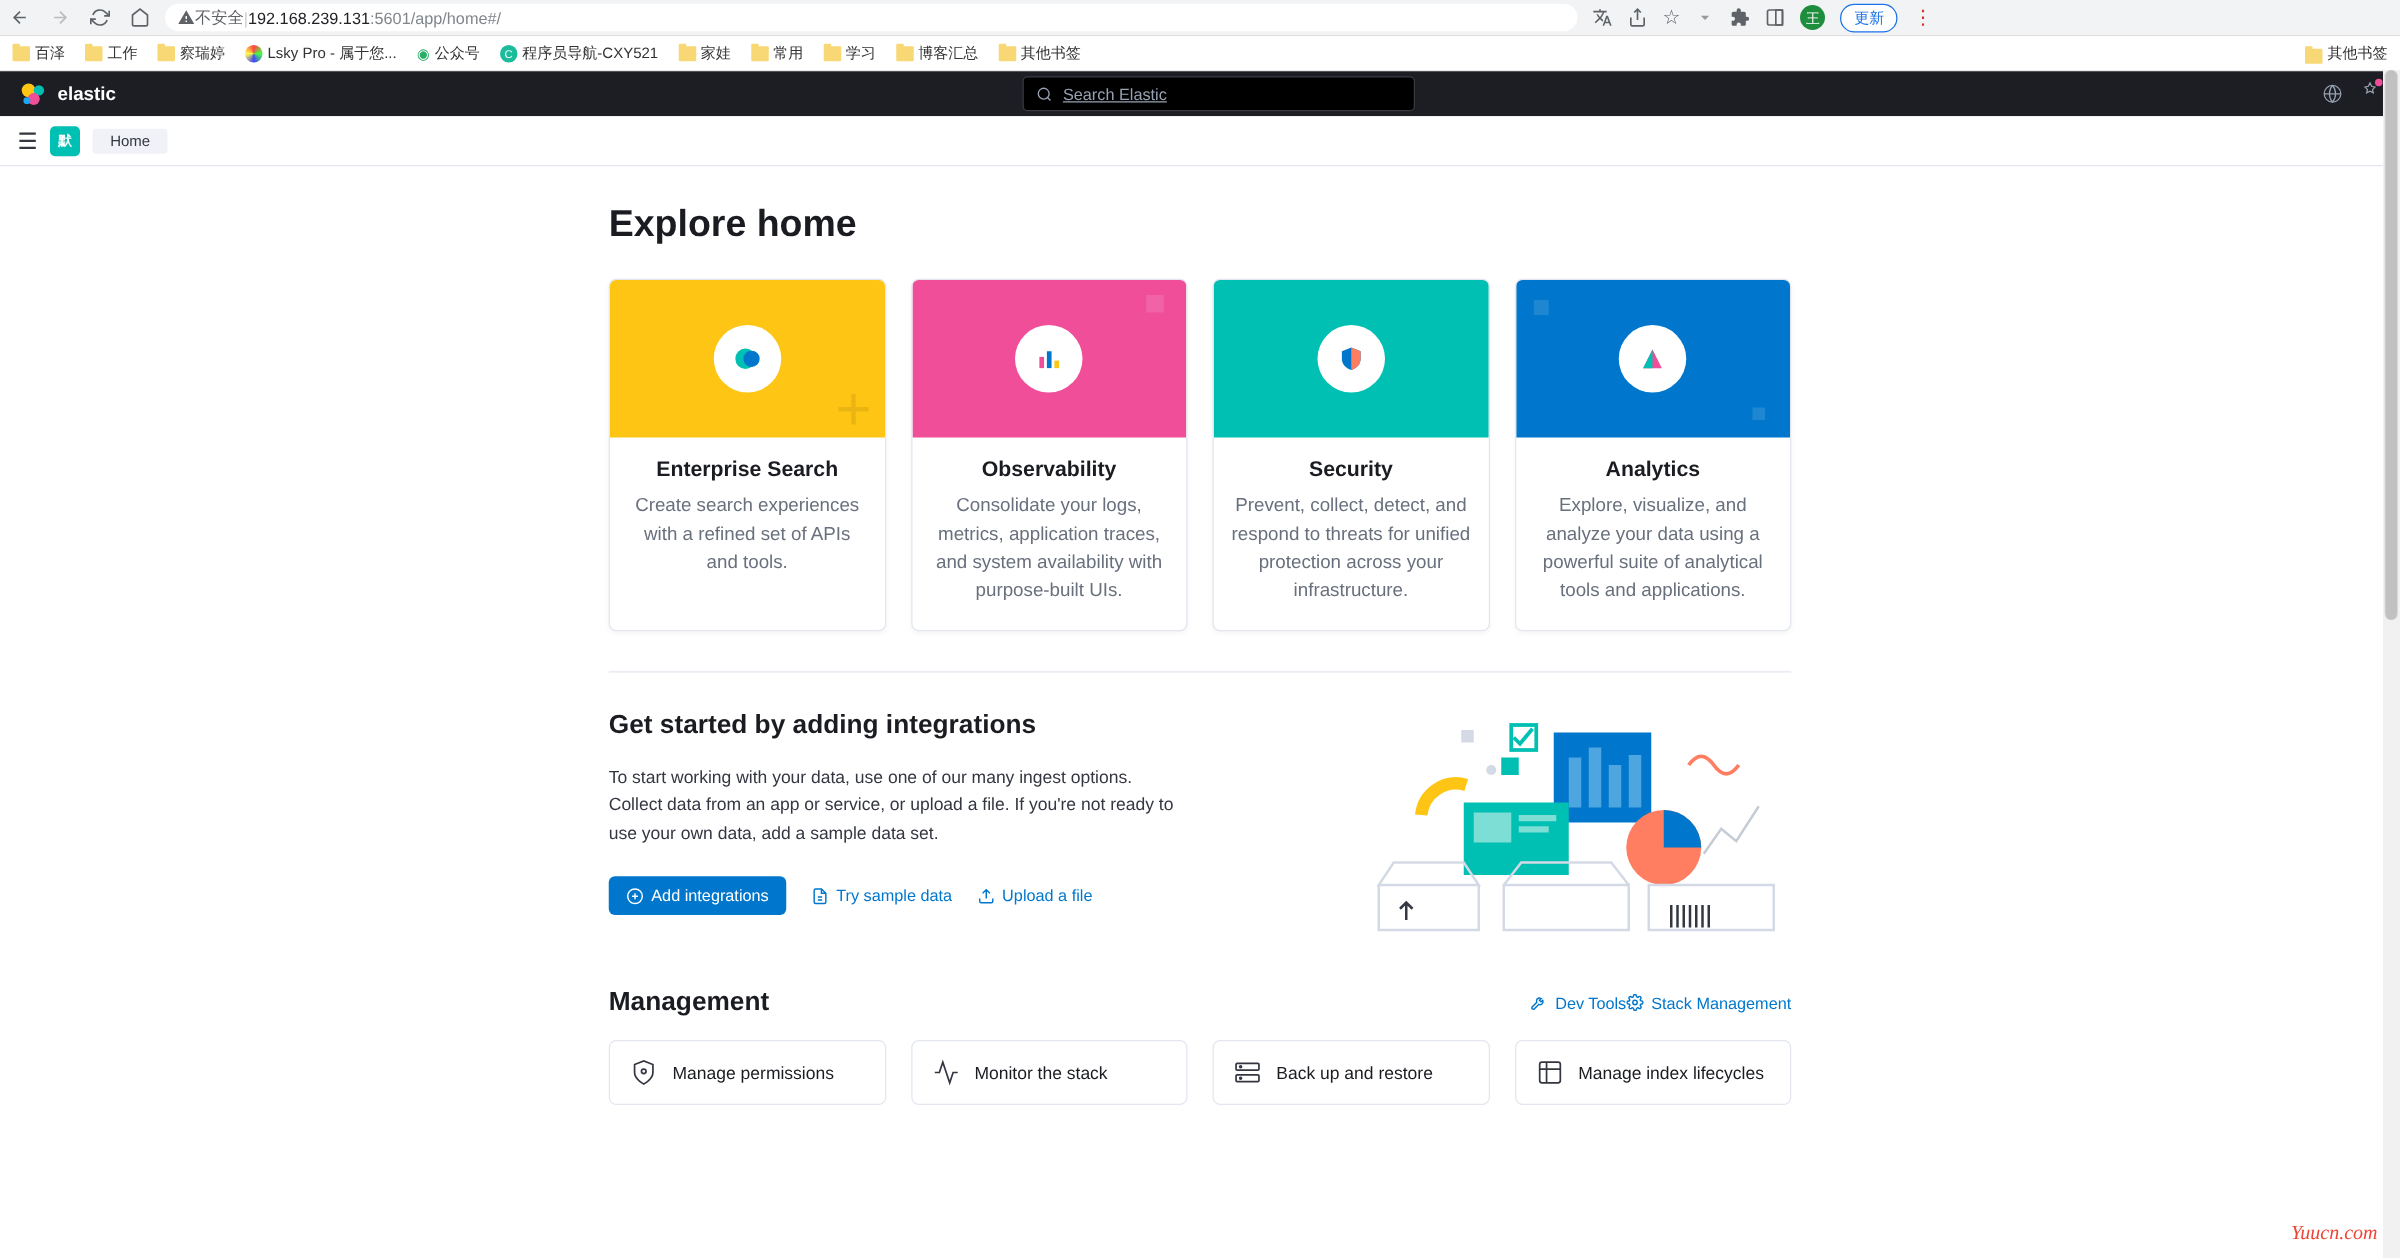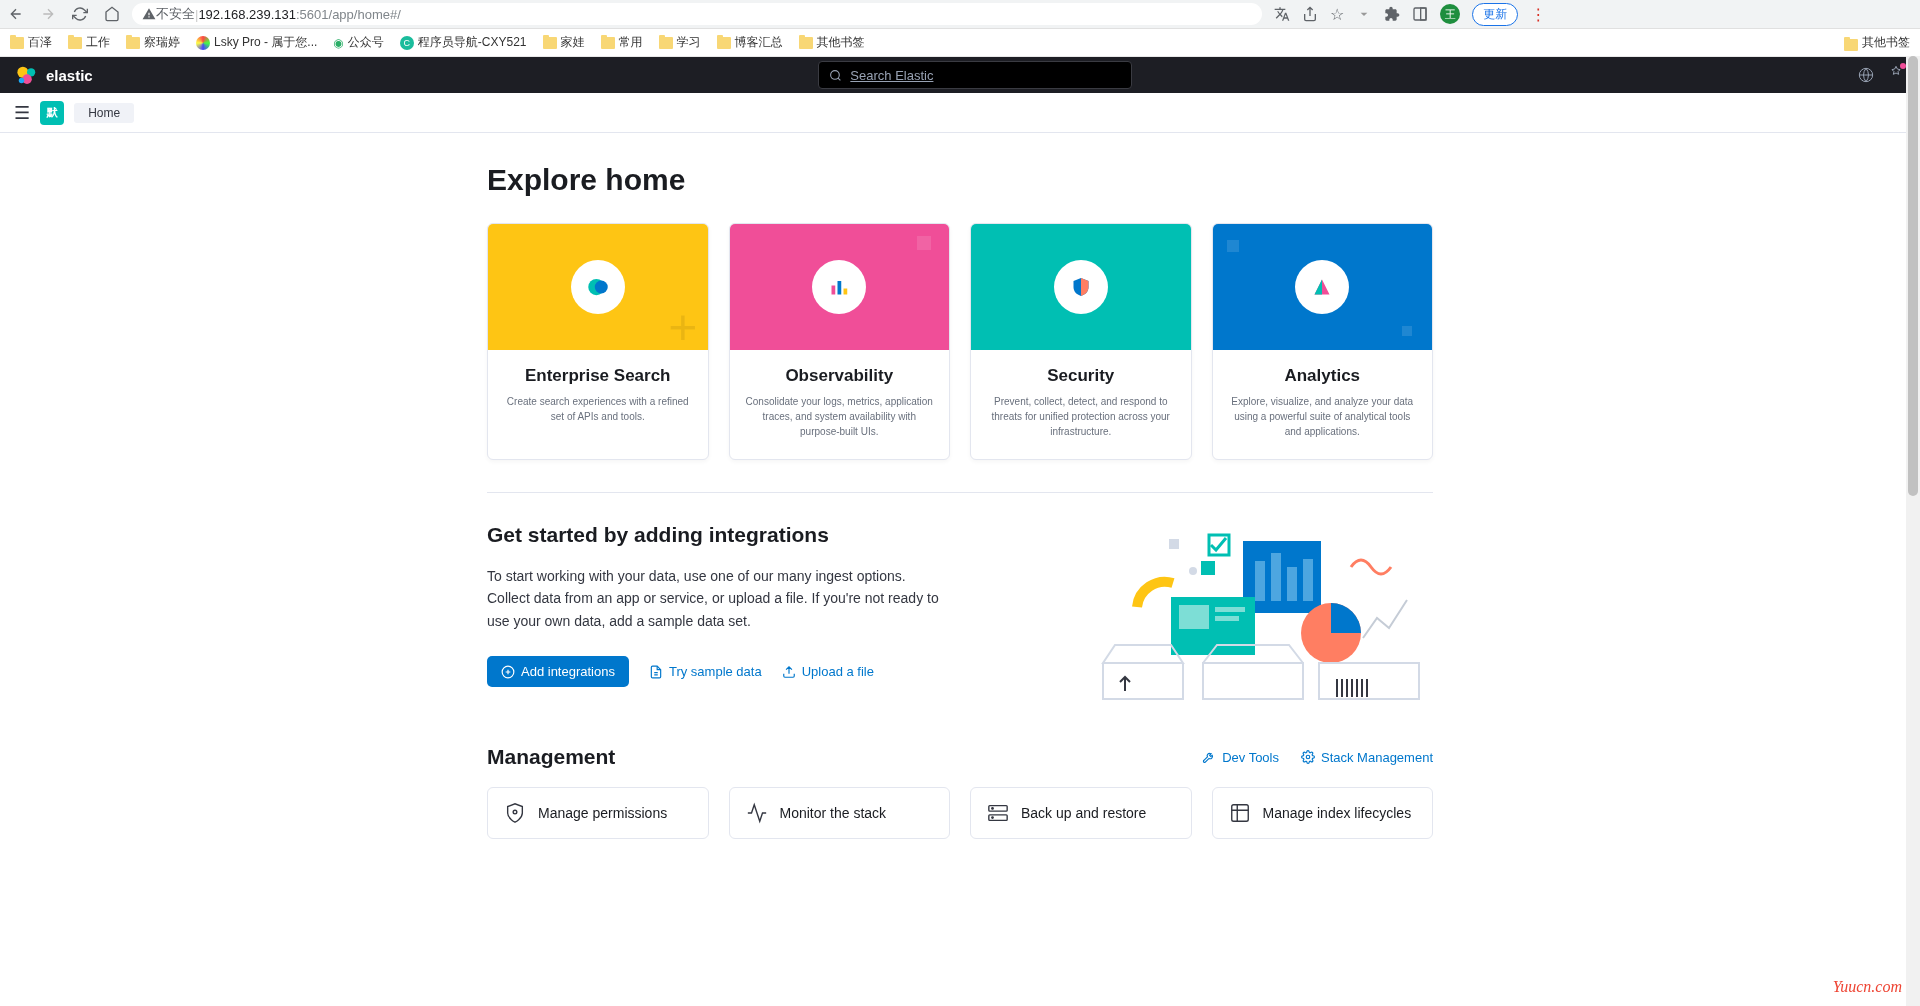--- a/index.html
+++ b/index.html
@@ -45,39 +45,39 @@
 .cards { display: grid; grid-template-columns: repeat(4, 1fr); gap: 20px; }
 .card { background: #fff; border: 1px solid #e3e6ef; border-radius: 6px; overflow: hidden; box-shadow: 0 2px 4px rgba(0,0,0,0.04); }
 .card-top { height: 126px; display: flex; align-items: center; justify-content: center; position: relative; overflow: hidden; }
 .card-top.yellow { background: #fec514; }
 .card-top.pink { background: #f04e98; }
 .card-top.teal { background: #00bfb3; }
 .card-top.blue { background: #0077cc; }
 .icon-circle { width: 54px; height: 54px; background: #fff; border-radius: 50%; display: flex; align-items: center; justify-content: center; z-index: 2; }
 .card-body { padding: 16px 14px 20px; text-align: center; }
 .card-title { font-size: 17px; font-weight: 700; color: #1a1c21; margin-bottom: 8px; }
-.card-desc { font-size: 10px; color: #69707d; line-height: 1.5; }
+.card-desc { font-size: 15px; color: #69707d; line-height: 1.5; }
 
 .deco-plus { position: absolute; font-size: 50px; color: rgba(0,0,0,0.08); font-weight: 300; }
 .deco-sq { position: absolute; background: rgba(255,255,255,0.12); }
 
 .divider { border: none; border-top: 1px solid #e3e6ef; margin: 32px 0 30px; }
 
 .get-started { display: flex; gap: 40px; align-items: flex-start; }
 .gs-left { flex: 1; }
 .section-title { font-size: 21px; font-weight: 700; color: #1a1c21; margin-bottom: 18px; }
 .gs-desc { font-size: 14px; color: #343741; line-height: 1.6; max-width: 460px; margin-bottom: 24px; }
 .gs-actions { display: flex; gap: 20px; align-items: center; }
 .btn-primary { background: #07c; color: #fff; border: none; border-radius: 5px; padding: 8px 14px; font-size: 13px; font-weight: 500; display: flex; align-items: center; gap: 6px; }
 .btn-link { color: #07c; font-size: 13px; display: flex; align-items: center; gap: 6px; background: none; border: none; }
 .illustration { width: 340px; height: 180px; position: relative; }
 
 .management-section { margin-top: 42px; }
 .mgmt-header { display: flex; justify-content: space-between; align-items: center; margin-bottom: 18px; }
-.mgmt-links { display: flex; gap: 22px; }
+.mgmt-links { display: flex; }
 .mgmt-cards { display: grid; grid-template-columns: repeat(4, 1fr); gap: 20px; }
 .mgmt-card { border: 1px solid #e3e6ef; border-radius: 6px; padding: 14px 16px; display: flex; align-items: center; gap: 12px; font-weight: 400; font-size: 14px; color: #1a1c21; }
 .mgmt-icon { color: #343741; flex-shrink: 0; }
 
 .watermark { position: fixed; bottom: 10px; right: 18px; color: #e43; font-size: 16px; font-style: italic; font-family: Georgia, serif; }
 .scrollbar-track { position: fixed; right: 0; top: 56px; width: 14px; bottom: 0; background: #f1f1f1; }
 .scrollbar-thumb { position: absolute; right: 2px; top: 0; width: 10px; height: 440px; background: #c1c1c1; border-radius: 5px; }
 </style>
 </head>
 <body>

